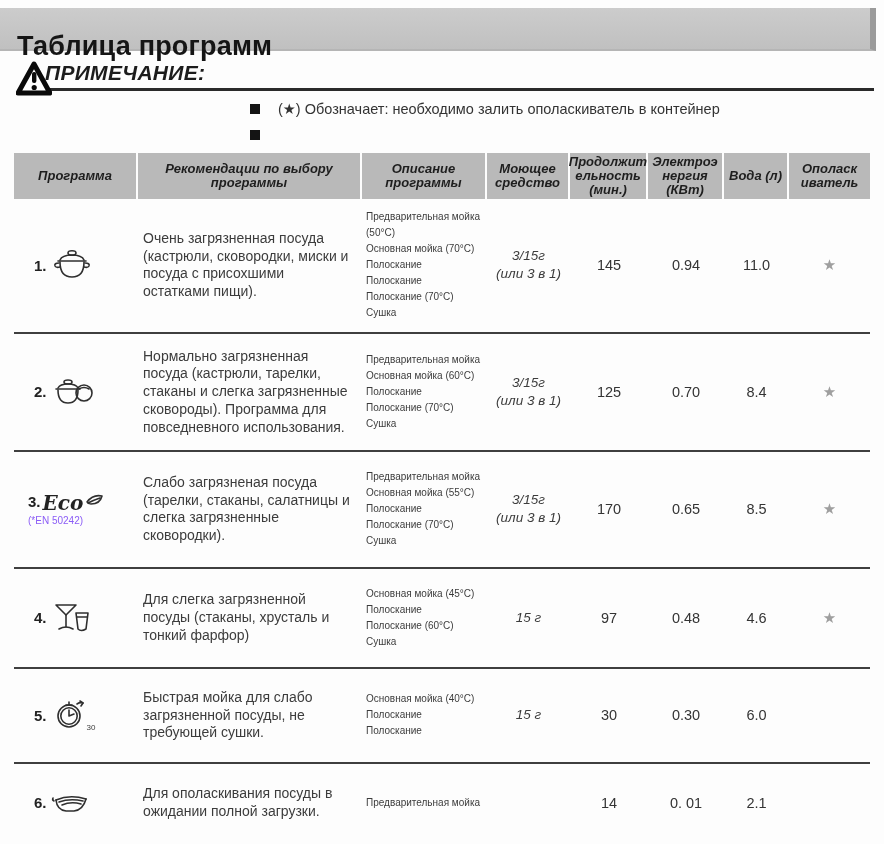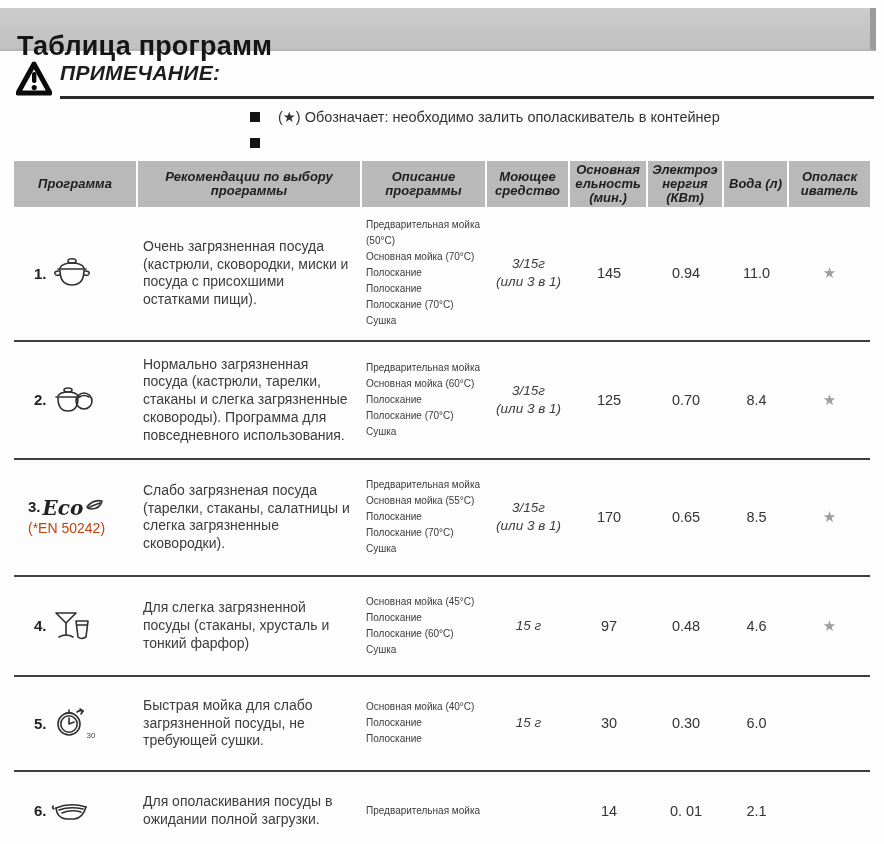--- a/index.html
+++ b/index.html
@@ -7,21 +7,21 @@
   .page { width:884px; height:844px; overflow:hidden; position:relative; background:#fdfdfd; }
 
   
   .title-bar { margin-top:8px; height:43px; width:876px; background:linear-gradient(#cccccc,#c0c0c0);
     border-right:6px solid #9b9b9b; border-bottom:2px solid #b5b5b5; display:flex; align-items:center; }
   .title-bar h1 { font-size:27px; font-weight:bold; color:#151515; padding-left:17px; letter-spacing:0.2px;margin-top:36px; }
 
   
   .note { position:relative; margin-top:10px; }
   .warn-triangle { position:absolute; left:16px; top:0px; }
-  .note-heading-row { margin-left:60px; margin-right:10px; border-bottom:3px solid #2a2a2a; padding-bottom:11px; }
+  .note-heading-row { margin-left:45px; margin-right:10px; border-bottom:3px solid #2a2a2a; padding-bottom:3px; }
   .note-heading { font-size:21px; font-weight:bold; font-style:italic; color:#1c1c1c; letter-spacing:0.3px; }
   .note-items { margin:9px 0 0 250px; }
   .note-item { display:flex; margin-bottom:7px;gap:6px; }
   .sq-bullet { flex:0 0 10px; width:10px; height:10px; background:#141414; margin:4px 12px 0 0; }
   .note-item-text { font-size:14.5px; line-height:1.3; color:#333; max-width:530px; }
 
   
   .tbl { margin:13px 0 0 14px; width:856px; }
   .grid-row { display:grid; grid-template-columns:124px 224px 125px 83px 78px 76px 65px 81px; }
   .hdr-cell { background:#b9b9b9; border-right:2px solid #fdfdfd; min-height:44px;
@@ -34,21 +34,21 @@
   .r1 { height:133px; } .r2 { height:118px; } .r3 { height:117px; }
   .r4 { height:100px; } .r5 { height:95px; } .r6 { height:80px; }
 
   .cell { display:flex; align-items:center; height:100%; }
   .prog-cell { padding-left:20px; gap:3px; }
   .prog-num { font-weight:bold; font-size:15px; color:#222; }
   .prog-icon svg { display:block; }
   .eco-wrap { display:flex; flex-direction:column; align-items:flex-start; padding-left:14px; }
   .eco-line1 { display:flex; align-items:flex-start; gap:2px; }
   .eco-label { font-family:"DejaVu Serif",serif; font-style:italic; font-weight:bold; font-size:20px; color:#222; line-height:1; }
-  .eco-sub { font-size:14px; color:#c2410c; margin-top:2px; }
+  .eco-sub { font-size:10px; color:#8b5cf6; margin-top:2px; }
   .rec-cell { padding:0 8px 0 5px; font-size:14px; line-height:1.27; color:#3c3c3c; }
   .desc-cell { padding-left:4px; font-size:10px; line-height:16px; white-space:pre-line; color:#3c3c3c; }
   .det-cell { justify-content:center; text-align:center; font-style:italic; font-size:13.5px; line-height:1.35; white-space:pre-line; color:#3c3c3c; }
   .num-cell { justify-content:center; font-size:14.5px; color:#343434; }
   .star-cell { justify-content:center; font-size:15px; color:#9f9f9f; }
 
   .icon-stroke { stroke:#2f2f2f; fill:none; stroke-width:1.6; stroke-linecap:round; stroke-linejoin:round; }
   .sw-num { font-size:8px; color:#3c3c3c; position:relative; top:12px; left:-6px; }
 </style>
 </head>
@@ -85,21 +85,21 @@
   <div class="tbl">
 
     <div class="grid-row hdr">
       <div class="hdr-cell">Программа</div>
       <div class="hdr-cell">Рекомендации по выбору
 программы</div>
       <div class="hdr-cell">Описание
 программы</div>
       <div class="hdr-cell">Моющее
 средство</div>
-      <div class="hdr-cell">Основная
+      <div class="hdr-cell">Продолжит
 ельность
 (мин.)</div>
       <div class="hdr-cell">Электроэ
 нергия
 (КВт)</div>
       <div class="hdr-cell">Вода (л)</div>
       <div class="hdr-cell">Ополаск
 иватель</div>
     </div>
 

